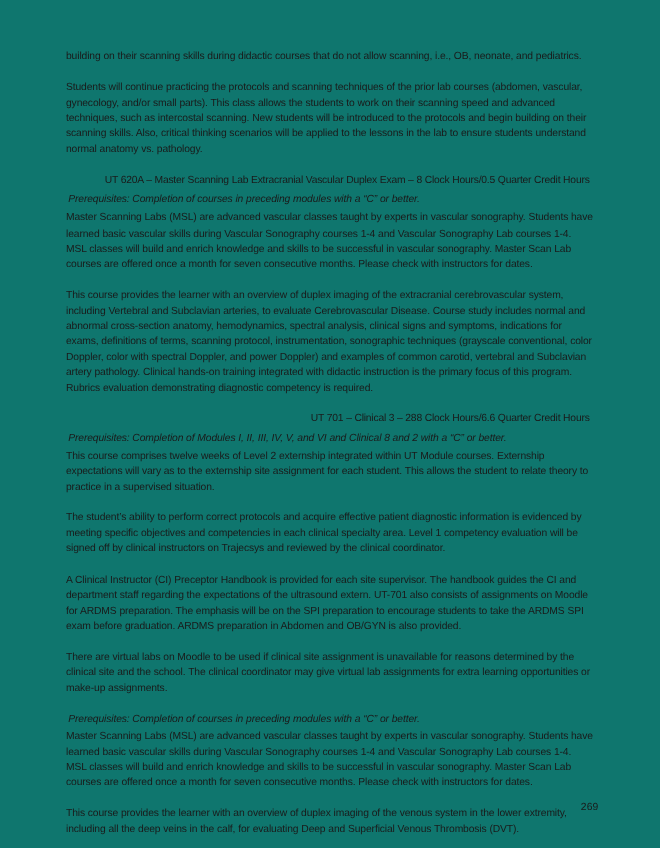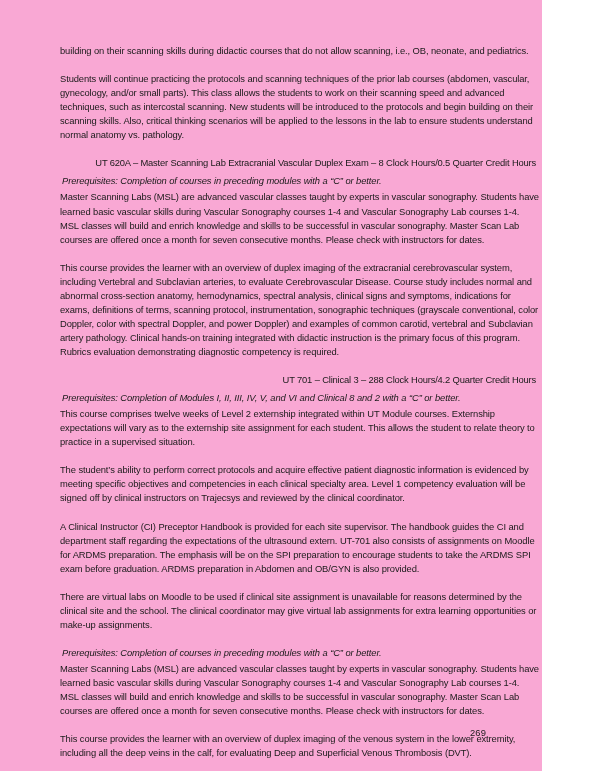--- a/index.html
+++ b/index.html
@@ -7,23 +7,23 @@
     margin: 0;
     padding: 0;
     background: #ffffff;
   }
   body {
     font-family: "Liberation Sans", sans-serif;
     color: #1a1a1a;
   }
   .page {
     position: relative;
-    width: 542px;
+    width: 600px;
     height: 771px;
-    background: #f9a8d4;
+    background: #0f766e;
     overflow: hidden;
     box-sizing: border-box;
   }
   .content {
     position: absolute;
     left: 60px;
     top: 44px;
     width: 480px;
   }
   p {
@@ -76,21 +76,21 @@
     <p class="para">building on their scanning skills during didactic courses that do not allow scanning, i.e., OB, neonate, and pediatrics.</p>
 
     <p class="para">Students will continue practicing the protocols and scanning techniques of the prior lab courses (abdomen, vascular, gynecology, and/or small parts). This class allows the students to work on their scanning speed and advanced techniques, such as intercostal scanning. New students will be introduced to the protocols and begin building on their scanning skills. Also, critical thinking scenarios will be applied to the lessons in the lab to ensure students understand normal anatomy vs. pathology.</p>
 
     <p class="course-heading">UT 620A – Master Scanning Lab Extracranial Vascular Duplex Exam – 8 Clock Hours/0.5 Quarter Credit Hours</p>
     <p class="prereq">Prerequisites: Completion of courses in preceding modules with a “C” or better.</p>
     <p class="para">Master Scanning Labs (MSL) are advanced vascular classes taught by experts in vascular sonography. Students have learned basic vascular skills during Vascular Sonography courses 1-4 and Vascular Sonography Lab courses 1-4. MSL classes will build and enrich knowledge and skills to be successful in vascular sonography. Master Scan Lab courses are offered once a month for seven consecutive months. Please check with instructors for dates.</p>
 
     <p class="para">This course provides the learner with an overview of duplex imaging of the extracranial cerebrovascular system, including Vertebral and Subclavian arteries, to evaluate Cerebrovascular Disease. Course study includes normal and abnormal cross-section anatomy, hemodynamics, spectral analysis, clinical signs and symptoms, indications for exams, definitions of terms, scanning protocol, instrumentation, sonographic techniques (grayscale conventional, color Doppler, color with spectral Doppler, and power Doppler) and examples of common carotid, vertebral and Subclavian artery pathology. Clinical hands-on training integrated with didactic instruction is the primary focus of this program. Rubrics evaluation demonstrating diagnostic competency is required.</p>
 
-    <p class="course-heading">UT 701 – Clinical 3 – 288 Clock Hours/4.2 Quarter Credit Hours</p>
+    <p class="course-heading">UT 701 – Clinical 3 – 288 Clock Hours/6.6 Quarter Credit Hours</p>
     <p class="prereq">Prerequisites: Completion of Modules I, II, III, IV, V, and VI and Clinical 8 and 2 with a “C” or better.</p>
     <p class="para">This course comprises twelve weeks of Level 2 externship integrated within UT Module courses. Externship expectations will vary as to the externship site assignment for each student. This allows the student to relate theory to practice in a supervised situation.</p>
 
     <p class="para">The student’s ability to perform correct protocols and acquire effective patient diagnostic information is evidenced by meeting specific objectives and competencies in each clinical specialty area. Level 1 competency evaluation will be signed off by clinical instructors on Trajecsys and reviewed by the clinical coordinator.</p>
 
     <p class="para">A Clinical Instructor (CI) Preceptor Handbook is provided for each site supervisor. The handbook guides the CI and department staff regarding the expectations of the ultrasound extern. UT-701 also consists of assignments on Moodle for ARDMS preparation. The emphasis will be on the SPI preparation to encourage students to take the ARDMS SPI exam before graduation. ARDMS preparation in Abdomen and OB/GYN is also provided.</p>
 
     <p class="para">There are virtual labs on Moodle to be used if clinical site assignment is unavailable for reasons determined by the clinical site and the school. The clinical coordinator may give virtual lab assignments for extra learning opportunities or make-up assignments.</p>
 
     <p class="prereq">Prerequisites: Completion of courses in preceding modules with a “C” or better.</p>

